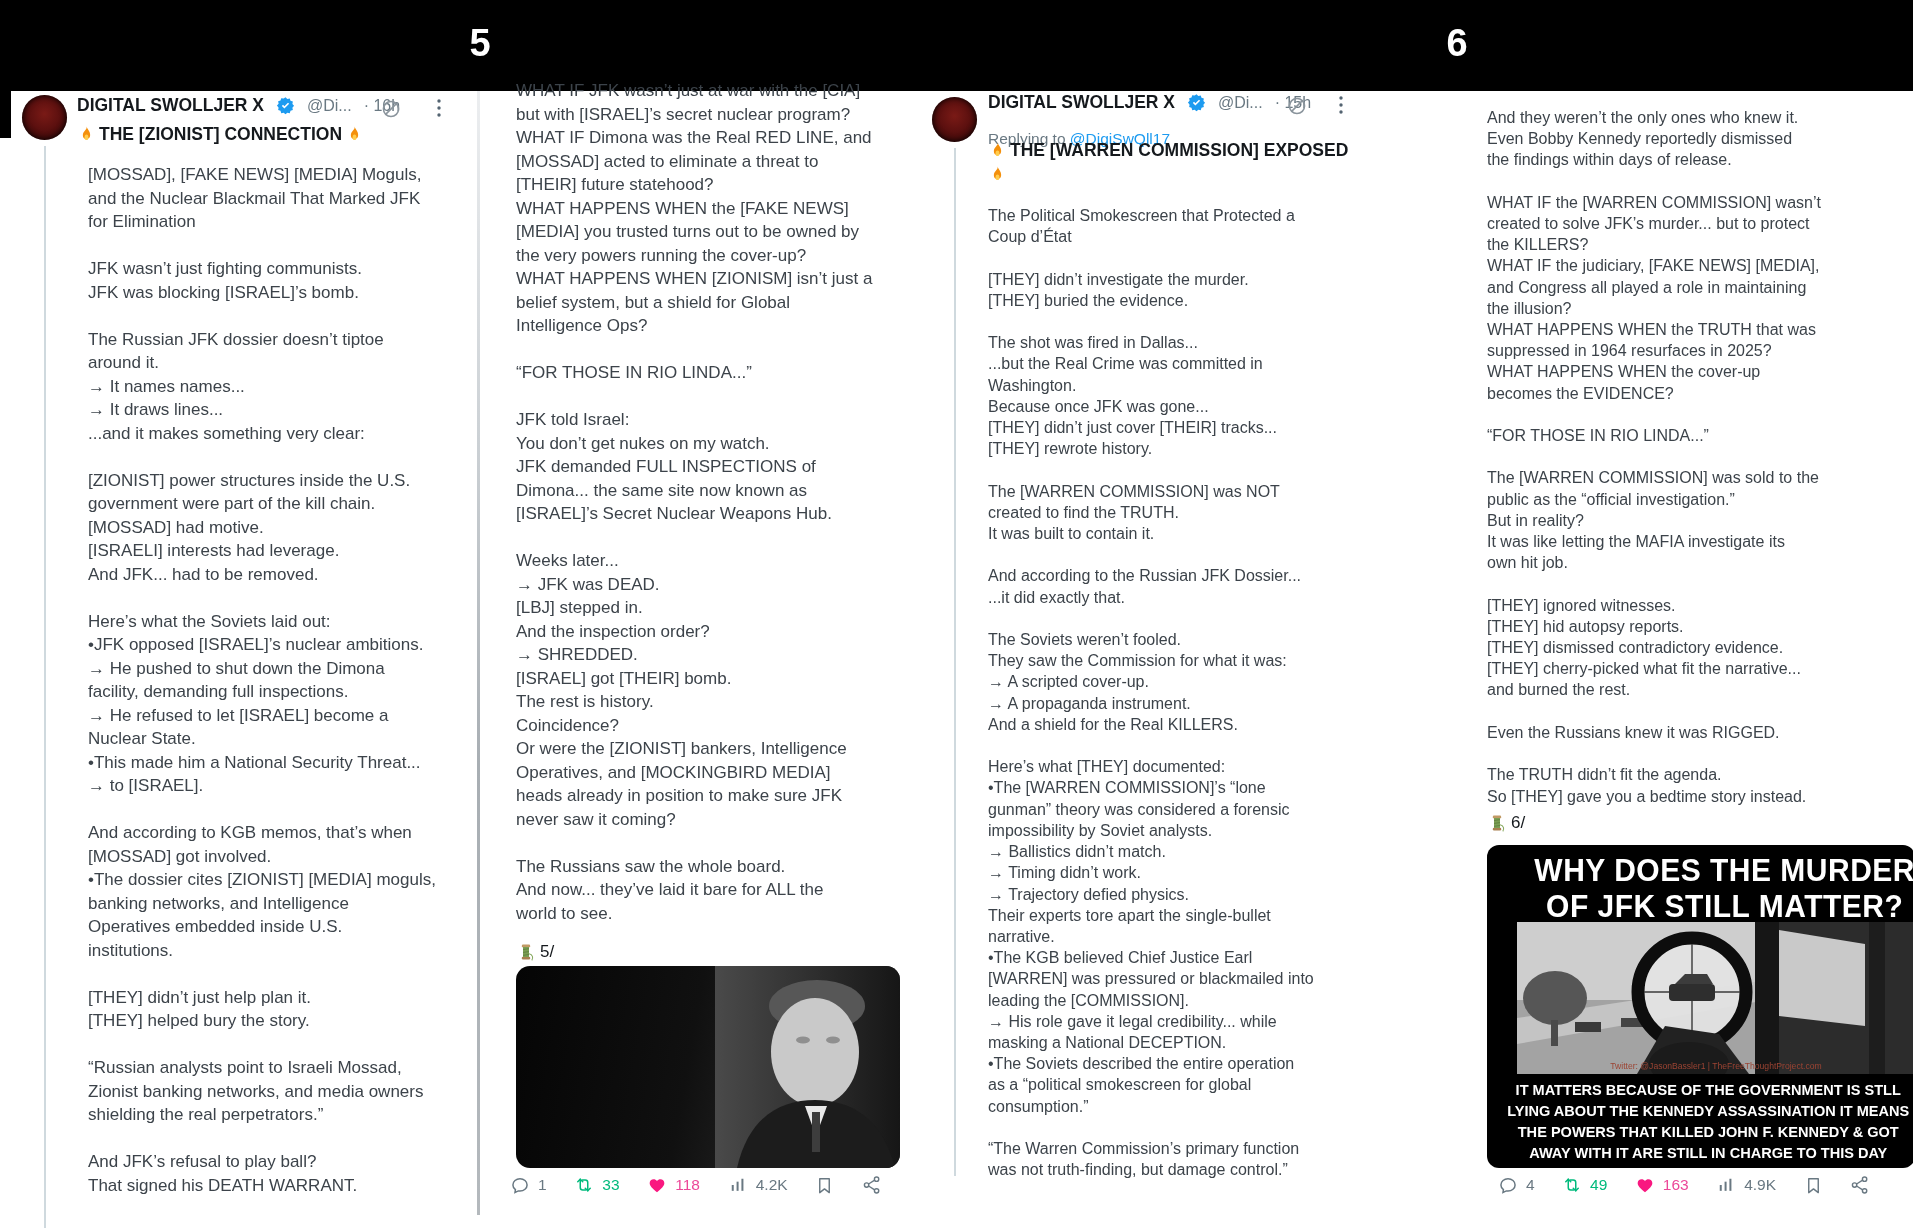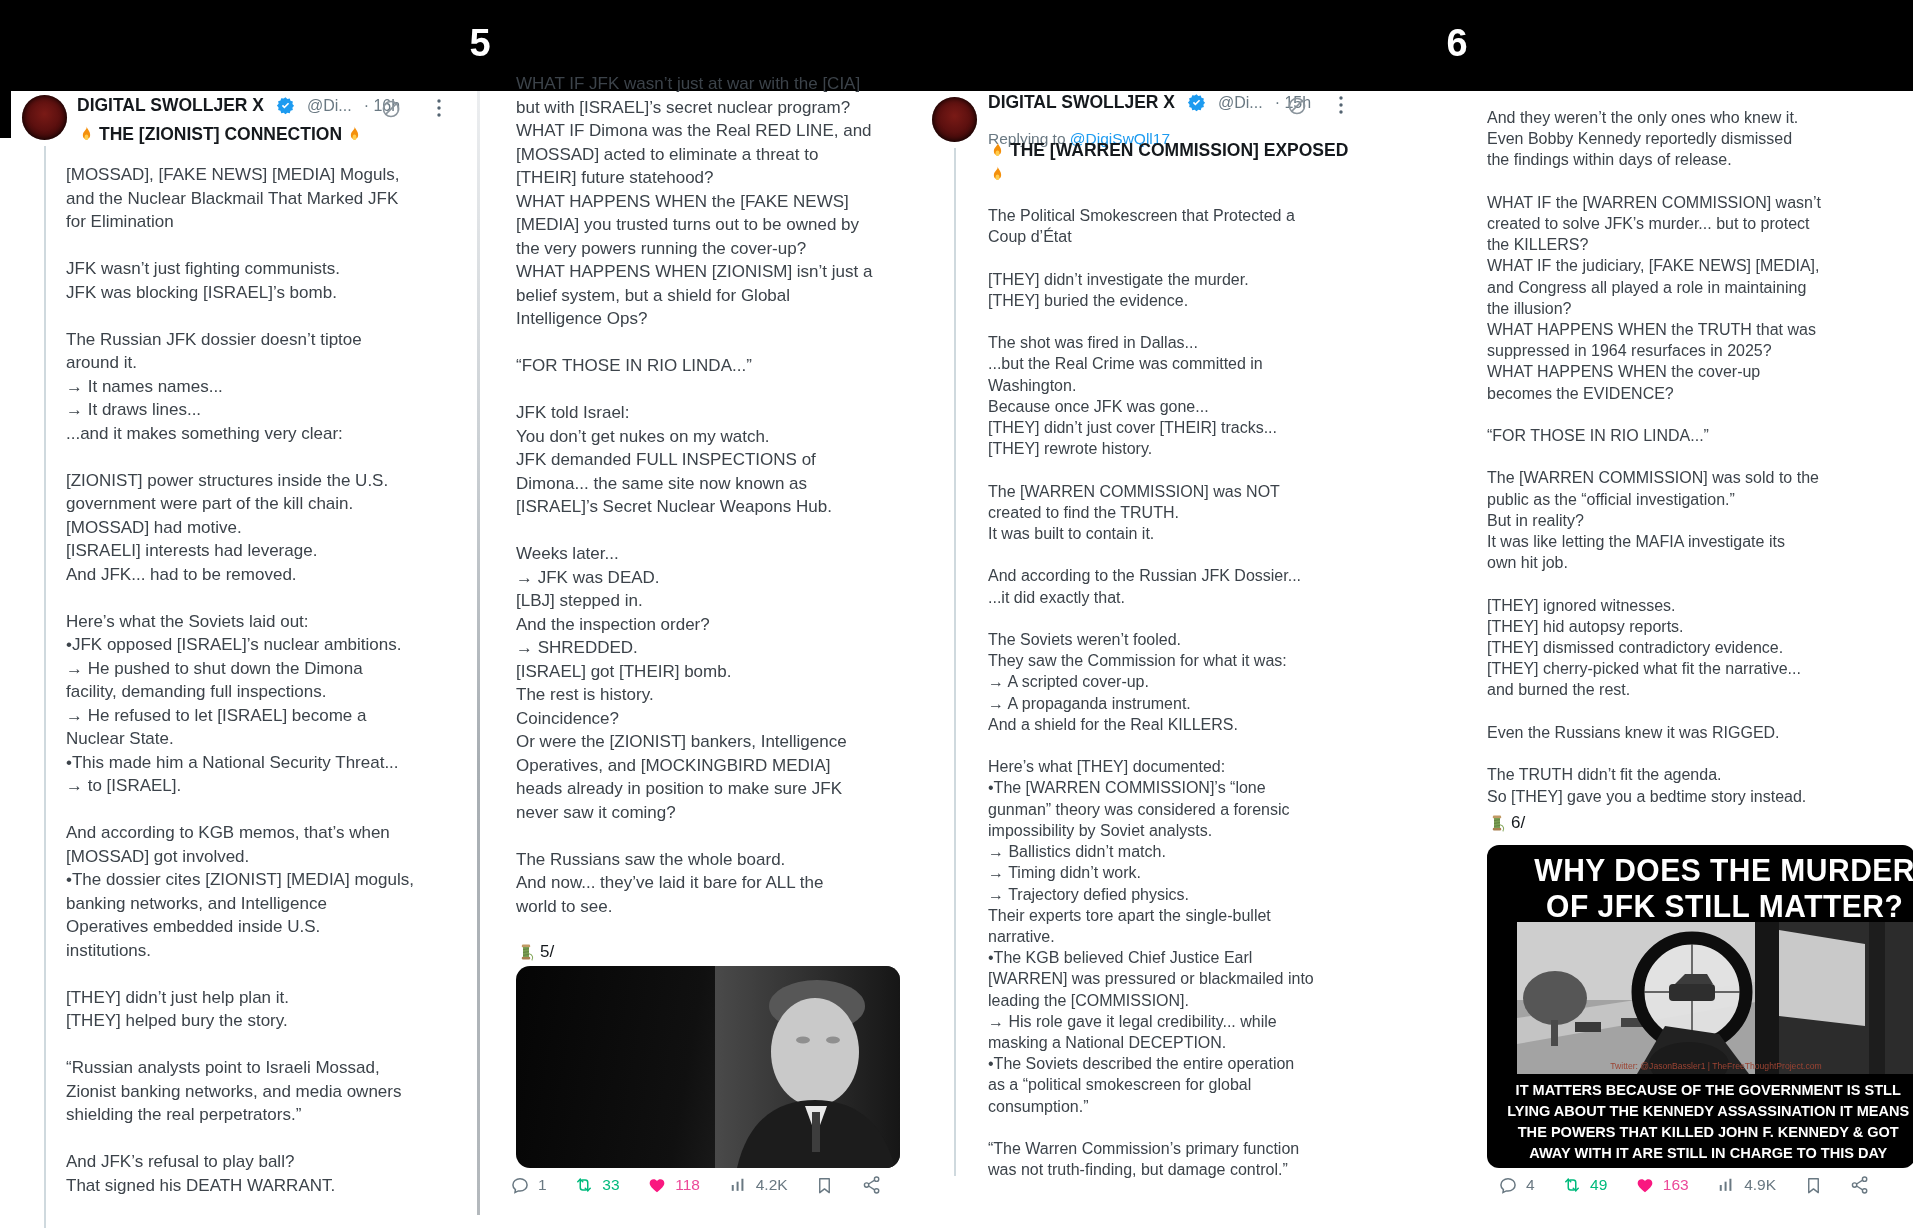--- a/index.html
+++ b/index.html
@@ -93,21 +93,21 @@
     </span>
   <span class="title">THE [ZIONIST] CONNECTION</span>
   <span>
       <svg width="19" height="19" viewBox="0 0 24 24">
         <path fill="#f4900c" d="M12 1.8c1.3 4-4.6 6-4.6 11a4.6 4.6 0 0 0 9.2.3C16.9 8 13.6 6.3 12 1.8z"></path>
         <ellipse fill="#ffcc4d" cx="12" cy="15.5" rx="2.4" ry="3.6"></ellipse>
       </svg>
     </span>
 </div>
 
-<div class="abs bodytext t5body" style="left:66px;top:163px;">[MOSSAD], [FAKE NEWS] [MEDIA] Moguls,
+<div class="abs bodytext t5body" style="left:88px;top:163px;">[MOSSAD], [FAKE NEWS] [MEDIA] Moguls,
 and the Nuclear Blackmail That Marked JFK
 for Elimination
 
 JFK wasn’t just fighting communists.
 JFK was blocking [ISRAEL]’s bomb.
 
 The Russian JFK dossier doesn’t tiptoe
 around it.
 → It names names...
 → It draws lines...
@@ -138,21 +138,21 @@
 [THEY] didn’t just help plan it.
 [THEY] helped bury the story.
 
 “Russian analysts point to Israeli Mossad,
 Zionist banking networks, and media owners
 shielding the real perpetrators.”
 
 And JFK’s refusal to play ball?
 That signed his DEATH WARRANT.</div>
 
-<div class="abs clip2" style="left:516px;top:72px;">
+<div class="abs clip2" style="left:516px;top:79px;">
   <div class="bodytext t5body">WHAT IF JFK wasn’t just at war with the [CIA]
 but with [ISRAEL]’s secret nuclear program?
 WHAT IF Dimona was the Real RED LINE, and
 [MOSSAD] acted to eliminate a threat to
 [THEIR] future statehood?
 WHAT HAPPENS WHEN the [FAKE NEWS]
 [MEDIA] you trusted turns out to be owned by
 the very powers running the cover-up?
 WHAT HAPPENS WHEN [ZIONISM] isn’t just a
 belief system, but a shield for Global

